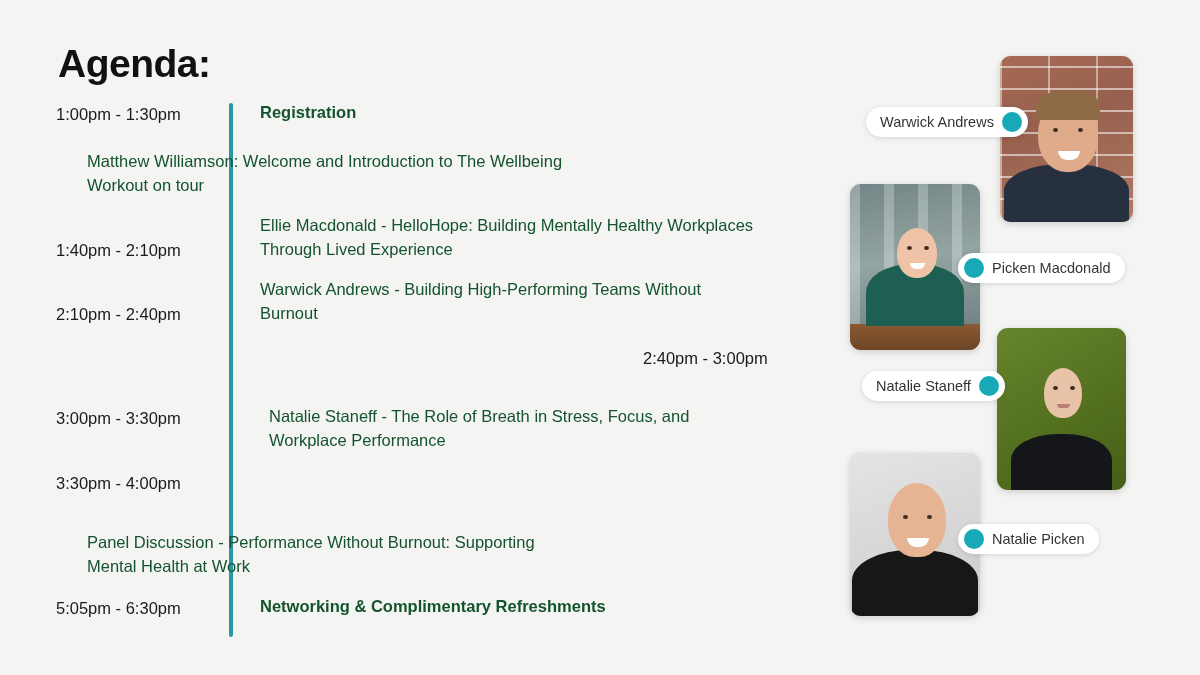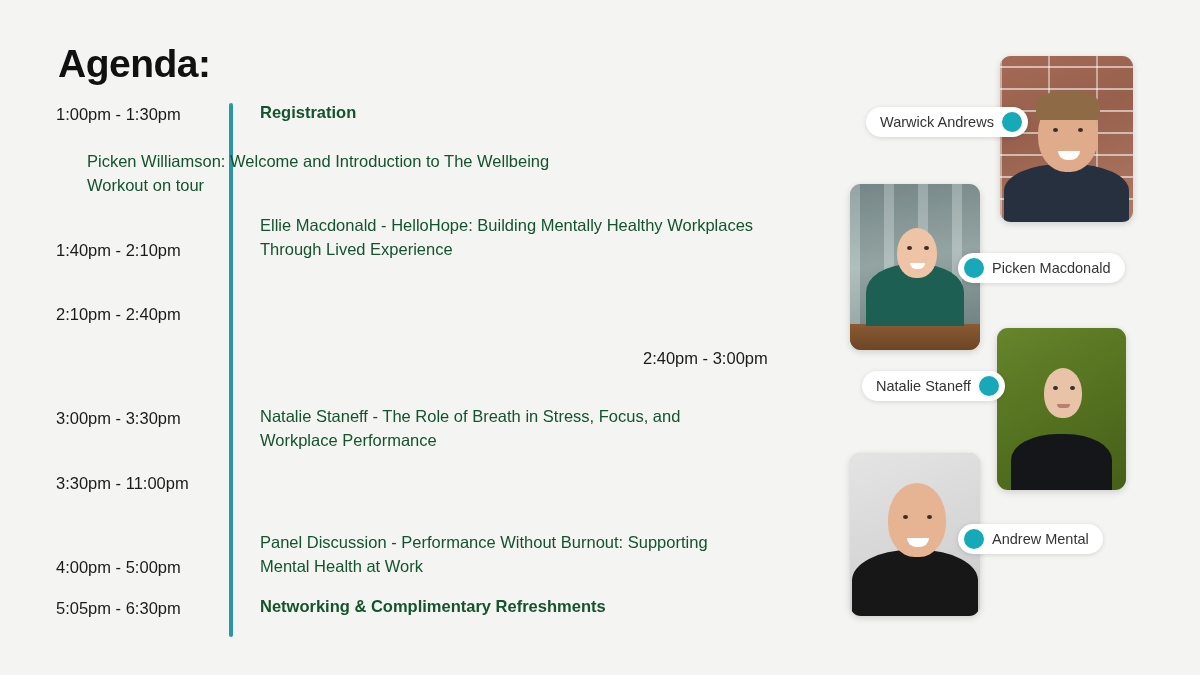--- a/index.html
+++ b/index.html
@@ -153,47 +153,47 @@
 <div id="agenda-rule"></div>
 
 <div id="agenda">
 
   <div class="agenda-row" style="margin-bottom:25px;">
     <div class="agenda-time">1:00pm - 1:30pm</div>
     <div class="agenda-desc bold">Registration</div>
   </div>
 
   <div class="agenda-row" style="margin-bottom:17px;">
-    <div class="agenda-desc">Picken Williamson: Welcome and Introduction to The Wellbeing Workout on tour</div>
+    <div class="agenda-desc">Matthew Williamson: Welcome and Introduction to The Wellbeing Workout on tour</div>
   </div>
 
   <div class="agenda-row" style="margin-bottom:17px;">
     <div class="agenda-time" style="padding-top:25px;">1:40pm - 2:10pm</div>
     <div class="agenda-desc">Ellie Macdonald - HelloHope: Building Mentally Healthy Workplaces Through Lived Experience</div>
   </div>
 
   <div class="agenda-row" style="margin-bottom:20px;">
     <div class="agenda-time" style="padding-top:25px;">2:10pm - 2:40pm</div>
+    <div class="agenda-desc">Warwick Andrews - Building High-Performing Teams Without Burnout</div>
   </div>
 
   <div class="agenda-row" style="margin-bottom:36px;justify-content:flex-end;">
     <div class="agenda-time">2:40pm - 3:00pm</div>
   </div>
 
-  <div class="agenda-row" style="margin-bottom:18px;">
+  <div class="agenda-row" style="margin-bottom:18px;gap:9px;">
     <div class="agenda-time" style="padding-top:2px;">3:00pm - 3:30pm</div>
     <div class="agenda-desc">Natalie Staneff - The Role of Breath in Stress, Focus, and Workplace Performance</div>
   </div>
 
   <div class="agenda-row" style="margin-bottom:37px;">
-    <div class="agenda-time" style="padding-top:2px;">3:30pm - 11:00pm</div>
+    <div class="agenda-time" style="padding-top:2px;">3:30pm - 4:00pm</div>
   </div>
 
   <div class="agenda-row" style="margin-bottom:17px;">
-    <div class="agenda-time" style="padding-top:25px;">4:00pm - 5:00pm</div>
     <div class="agenda-desc">Panel Discussion - Performance Without Burnout: Supporting Mental Health at Work</div>
   </div>
 
   <div class="agenda-row">
     <div class="agenda-time" style="padding-top:2px;">5:05pm - 6:30pm</div>
     <div class="agenda-desc bold">Networking &amp; Complimentary Refreshments</div>
   </div>
 
 </div>
 
@@ -255,14 +255,14 @@
   <span class="badge-label">Picken Macdonald</span>
 </div>
 
 <div class="speaker-badge badge-dot-right" style="left:862px; top:371px;">
   <span class="badge-label">Natalie Staneff</span>
   <span class="badge-dot"></span>
 </div>
 
 <div class="speaker-badge badge-dot-left" style="left:958px; top:524px;">
   <span class="badge-dot"></span>
-  <span class="badge-label">Andrew Mental</span>
+  <span class="badge-label">Natalie Picken</span>
 </div>
 
 </body></html>

